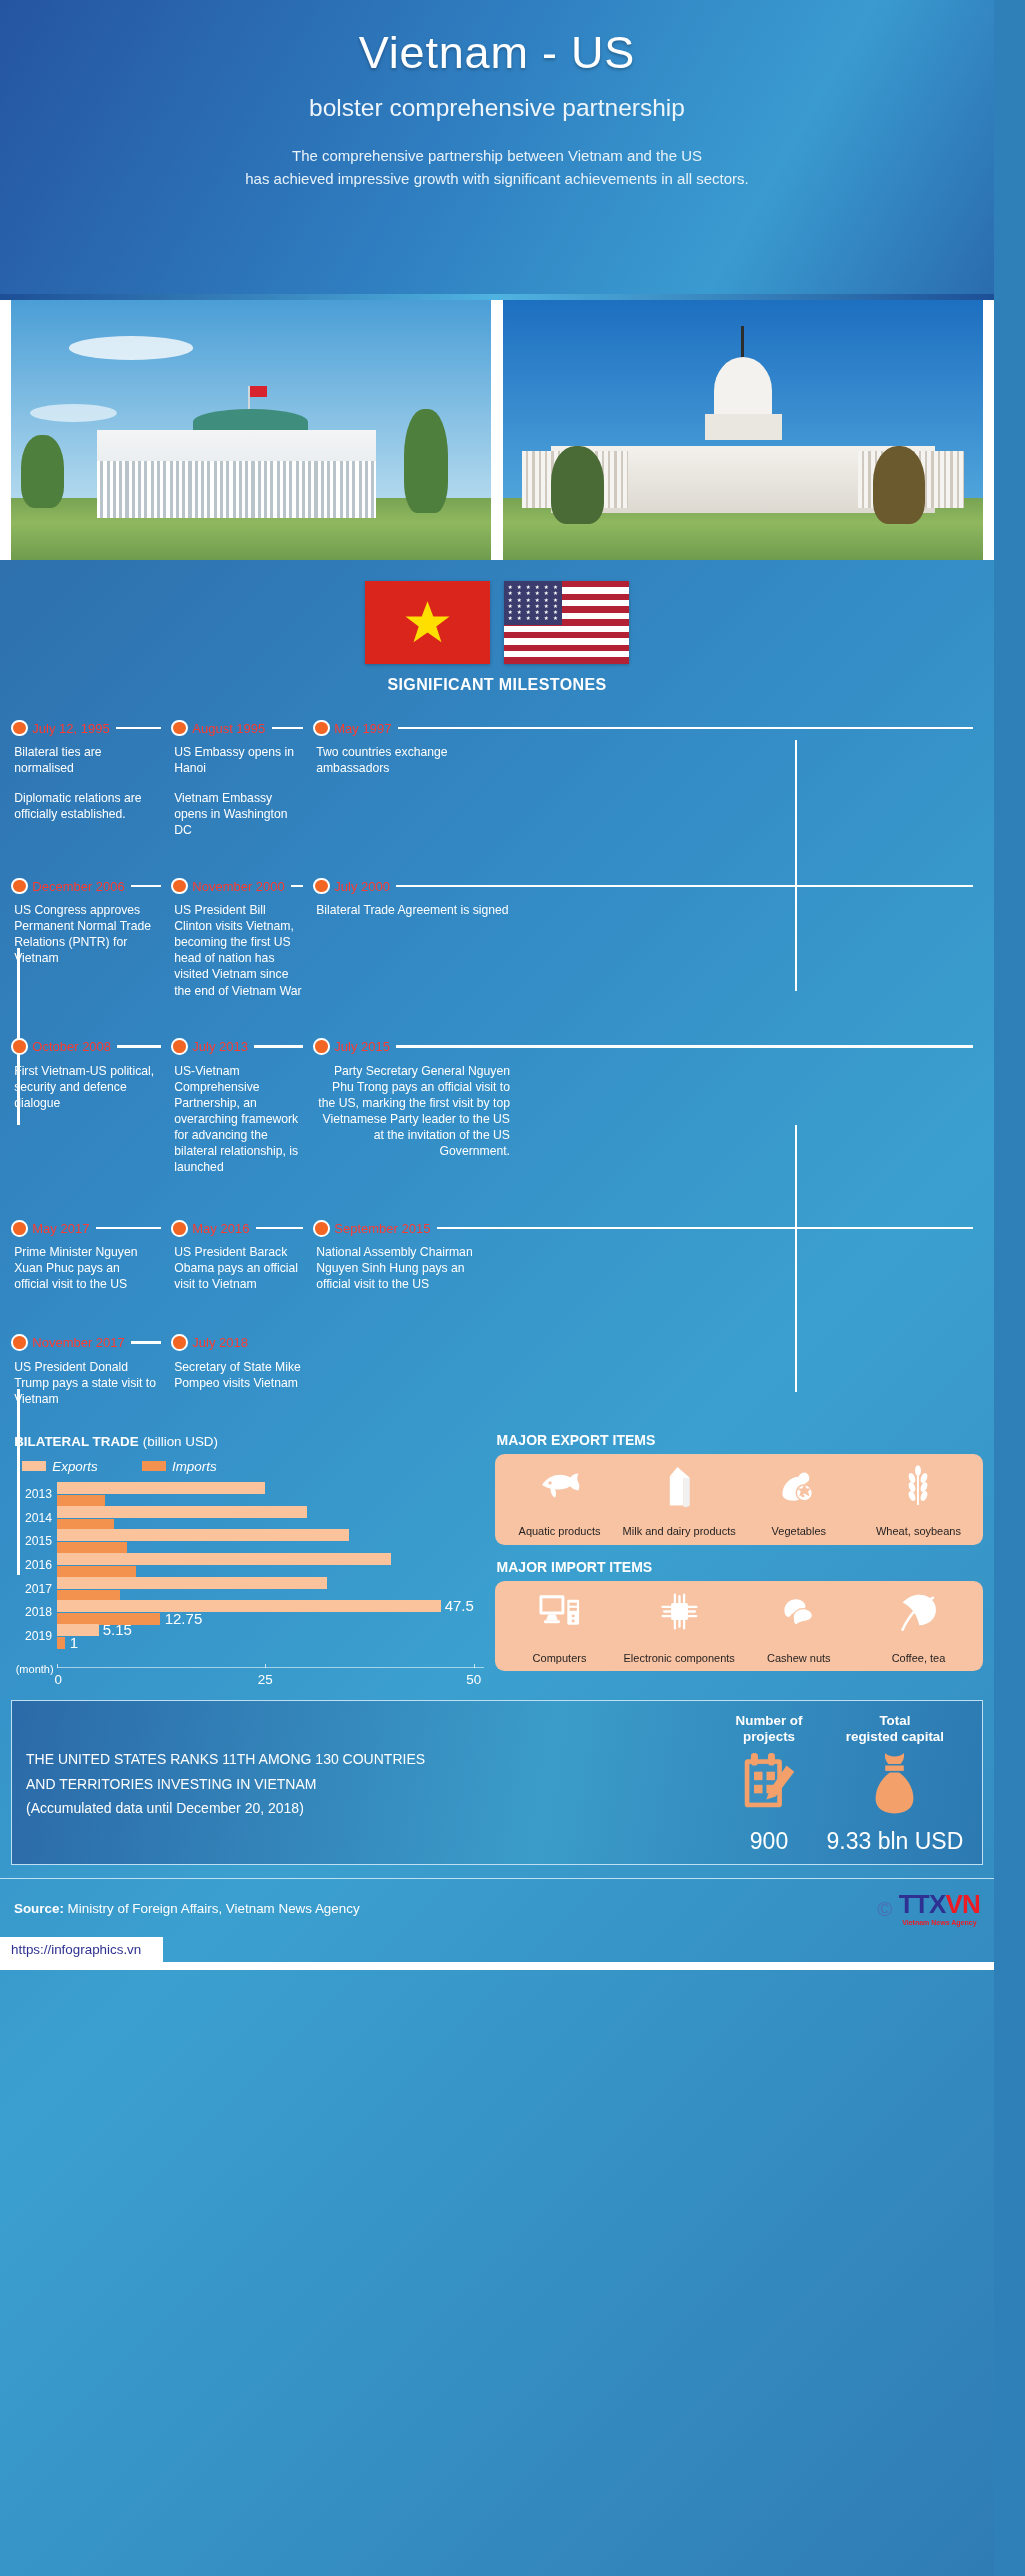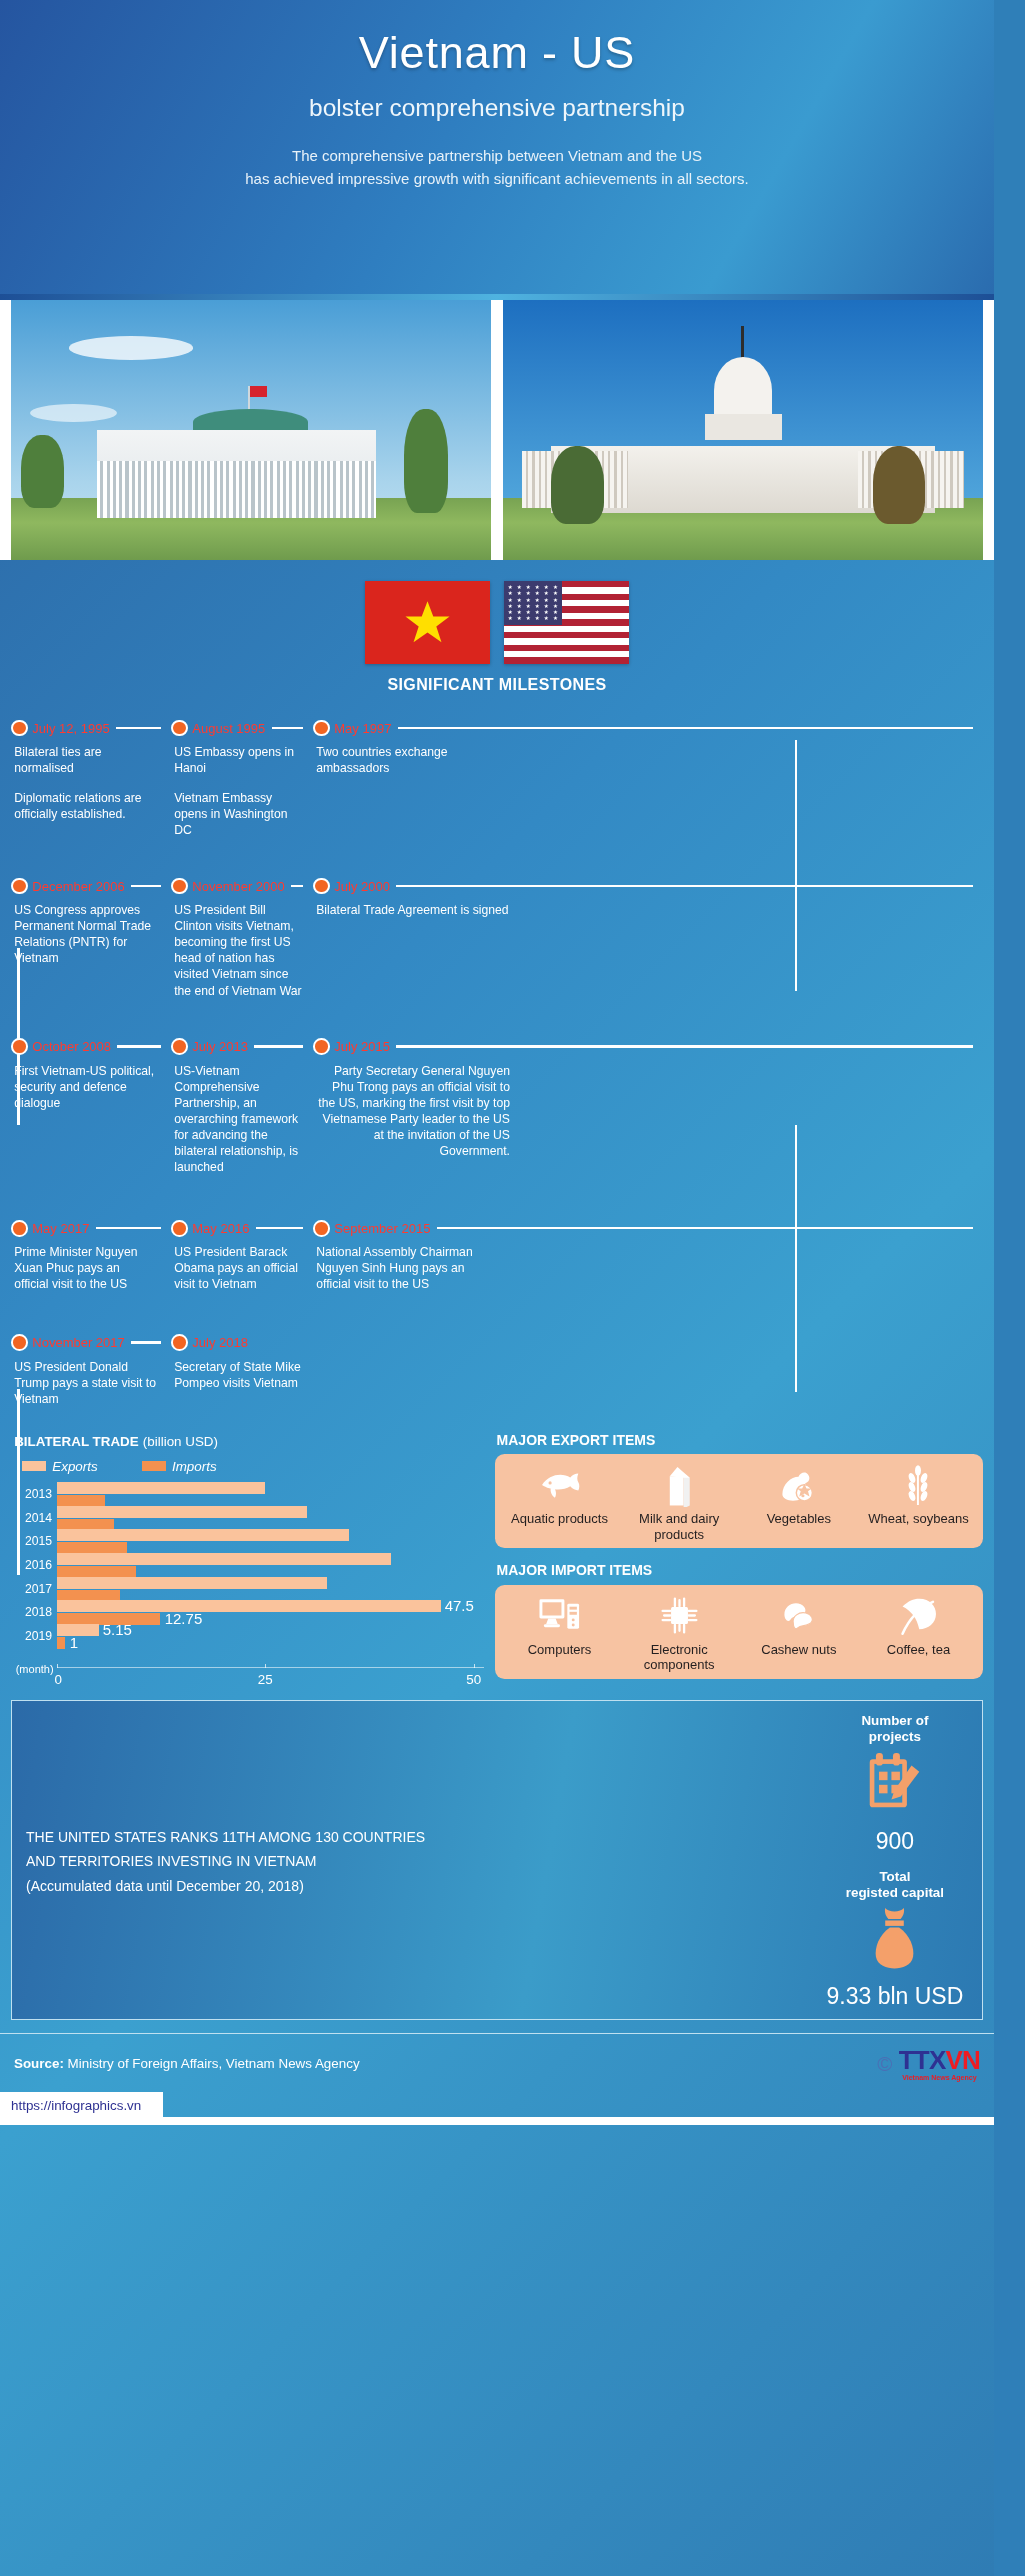--- a/index.html
+++ b/index.html
@@ -102,27 +102,27 @@
   .axis { position:absolute; left:41px; right:0; bottom:20.5px; height:0.8px; background:rgba(255,255,255,.55); }
   .tick { position:absolute; top:-3.2px; width:0.8px; height:4px; background:rgba(255,255,255,.7); }
   .ticklab { position:absolute; top:4.7px; transform:translateX(-50%); color:#fff; font-size:13.4px; }
   .monthlab { position:absolute; left:0; bottom:14px; color:#fff; font-size:11px; }
 
   .itemscol { flex:1; padding-top:6.3px; }
   .items-head { color:#ffffff; font-size:14px; font-weight:bold; margin:4.7px 0 6.3px 1.6px; }
   .items-card { background:#f7c3a2; border-radius:9.5px; display:flex; padding:8px 4.7px 6.3px; }
   .item { flex:1; text-align:center; padding:0 1.6px; }
   .item .ic { height:46px; display:flex; align-items:center; justify-content:center; }
-  .item .lb { color:#231f20; font-size:13px; line-height:1.18; margin-top:3px; }
+  .item .lb { color:#231f20; font-size:11px; line-height:1.18; margin-top:17px; }
 
   
   .statsbox { margin:11px 11px 0; border:1.6px solid #bfe0f0; display:flex; padding:12.6px 14px 9.5px;
     background:linear-gradient(100deg,#2b6aa8,#3b9cc9 55%,#2c79b2); align-items:center; }
   .statstext { flex:1; color:#ffffff; font-size:14px; line-height:1.75; }
-  .statgroup { display:flex; gap:14px; padding-right:4.7px;flex-direction:column; }
+  .statgroup { display:flex; gap:24px; padding-right:4.7px; }
   .stat { text-align:center; }
   .stat .cap { color:#ffffff; font-size:13.4px; font-weight:bold; line-height:1.2; }
   .stat .ic { height:68px; display:flex; align-items:center; justify-content:center; margin-top:3.2px;}
   .stat .val { color:#ffffff; font-size:23px; margin-top:11px; }
 
   
   .footer { margin-top:12.6px; padding:12.6px 14px 0; display:flex; align-items:center;
     border-top:1.6px solid #bfe0f0; }
   .source { color:#ffffff; font-size:13.4px; flex:1; }
   .source b { font-weight:bold; }

